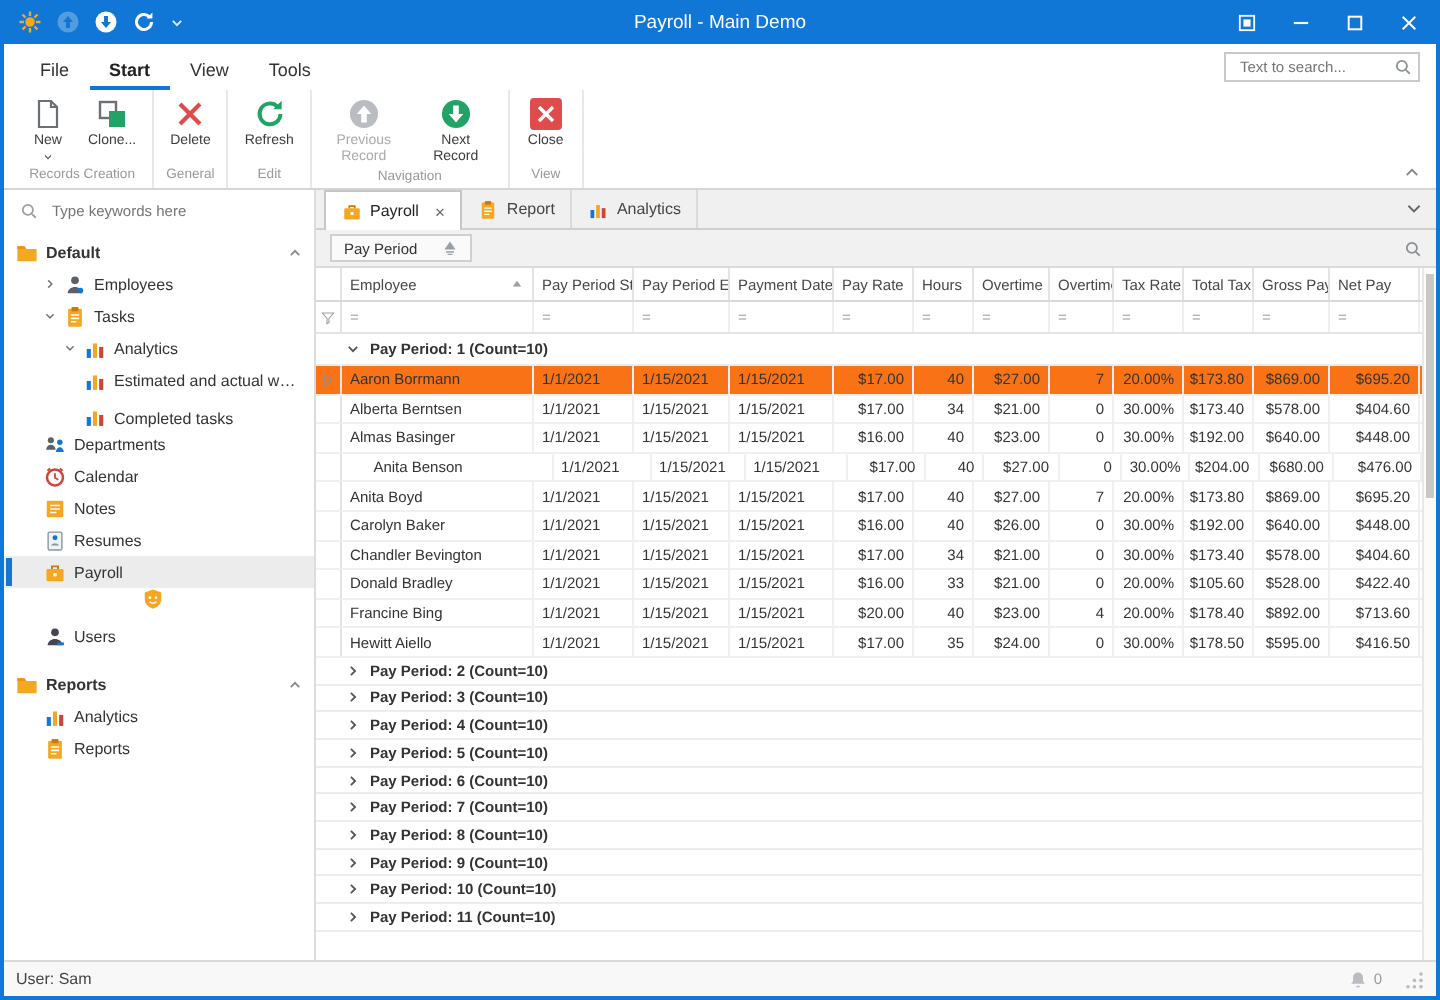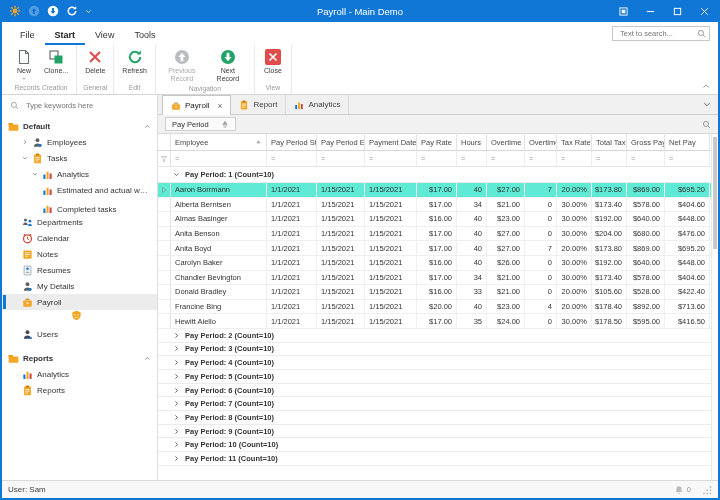--- a/index.html
+++ b/index.html
@@ -80,21 +80,21 @@
   .hcell{display:flex;align-items:center;font-size:7.5px;color:#474747;padding:0 4px;border-right:1px solid #e3e3e3;overflow:hidden;white-space:nowrap;}
   .hcell .sort{margin-left:auto;width:7px;height:7px;color:#999;}
   .frow{display:flex;height:16px;border-bottom:1px solid #e3e3e3;}
   .fcell{display:flex;align-items:center;font-size:7.5px;color:#9a9a9a;padding:0 4px;border-right:1px solid #eee;overflow:hidden;}
   .indcell{display:flex;align-items:center;justify-content:center;border-right:1px solid #e3e3e3;}
   .indcell .ic{width:8px;height:8px;color:#999;}
   .grouprow{height:16px;display:flex;align-items:center;gap:5px;padding-left:15px;font-size:7.5px;font-weight:bold;color:#333;border-bottom:1px solid #ececec;background:#fff;cursor:default;}
   .grouprow .chev{width:7px;height:7px;color:#555;}
   .grouprow.c{height:13.7px;}
   .drow{display:flex;height:14.6px;border-bottom:1px solid #efefef;}
-  .drow.selected{background:#5eead4;}
+  .drow.selected{background:#f97316;}
   .dcell{display:flex;align-items:center;font-size:7.5px;color:#333;padding:0 4px;border-right:1px solid #f0f0f0;overflow:hidden;white-space:nowrap;}
   .dcell.r{justify-content:flex-end;}
   .vscroll{position:absolute;top:0;right:0;bottom:0;width:7px;background:#fbfbfb;border-left:1px solid #e8e8e8;}
   .vthumb{position:absolute;top:3px;right:1px;width:4px;height:112px;background:#c8c8c8;}
 
   
   .statusbar{height:18px;background:#f8f8f8;border-top:1px solid #d9d9d9;display:flex;align-items:center;padding:0 6px;flex:none;font-size:8px;color:#444;}
   .sb-right{margin-left:auto;display:flex;align-items:center;gap:3px;color:#999;}
   .sb-right .ic{width:10px;height:10px;color:#aaa;}
   .sb-count{font-size:7.5px;color:#999;}
@@ -418,30 +418,20 @@
           <div class="nav-item" style="padding-left: 20px;">
             <span class="ic ico">
               <svg viewBox="0 0 16 16">
                 <rect x="3" y="1.5" width="10" height="13" rx="1" fill="#eef3f8" stroke="#8d959c" stroke-width="1"></rect>
                 <circle cx="8" cy="5.6" r="1.8" fill="#1177d7"></circle>
                 <path d="M5.2 11.2c.4-1.8 5.2-1.8 5.6 0z" fill="#8d959c"></path>
               </svg>
             </span>
             <span class="lbl">Resumes</span>
           </div>
-          <div class="nav-item" style="padding-left: 20px;">
-            <span class="ic ico">
-              <svg viewBox="0 0 16 16">
-                <circle cx="8" cy="4.6" r="2.8" fill="#5a6066"></circle>
-                <path d="M2.6 14c.4-3 2.6-4.6 5.4-4.6s5 1.6 5.4 4.6z" fill="#5a6066"></path>
-                <rect x="10" y="10" width="4" height="4" rx="2" fill="#1177d7"></rect>
-              </svg>
-            </span>
-            <span class="lbl">My Details</span>
-          </div>
           <div class="nav-item selected" style="padding-left: 20px;">
             <span class="ic ico">
               <svg viewBox="0 0 16 16">
                 <rect x="1.8" y="5" width="12.4" height="9" rx="1" fill="#f5a623"></rect>
                 <path d="M5.8 5V3.2h4.4V5" fill="none" stroke="#c97c08" stroke-width="1.4"></path>
                 <rect x="6.8" y="8" width="2.4" height="2.4" fill="#fff"></rect>
               </svg>
             </span>
             <span class="lbl">Payroll</span>
           </div>
@@ -682,21 +672,21 @@
               <div class="dcell r" style="width: 30px;">40</div>
               <div class="dcell r" style="width: 38px;">$23.00</div>
               <div class="dcell r" style="width: 32px;">0</div>
               <div class="dcell r" style="width: 35px;">30.00%</div>
               <div class="dcell r" style="width: 35px;">$192.00</div>
               <div class="dcell r" style="width: 38px;">$640.00</div>
               <div class="dcell r" style="width: 45px;">$448.00</div>
             </div>
             <div class="drow">
               <div class="indcell" style="width: 13px;"></div>
-              <div class="dcell" style="width: 96px;">Anita Benson</div>
+              <div class="dcell" style="width: 96px; margin-left: 12px;">Anita Benson</div>
               <div class="dcell" style="width: 50px;">1/1/2021</div>
               <div class="dcell" style="width: 48px;">1/15/2021</div>
               <div class="dcell" style="width: 52px;">1/15/2021</div>
               <div class="dcell r" style="width: 40px;">$17.00</div>
               <div class="dcell r" style="width: 30px;">40</div>
               <div class="dcell r" style="width: 38px;">$27.00</div>
               <div class="dcell r" style="width: 32px;">0</div>
               <div class="dcell r" style="width: 35px;">30.00%</div>
               <div class="dcell r" style="width: 35px;">$204.00</div>
               <div class="dcell r" style="width: 38px;">$680.00</div>

